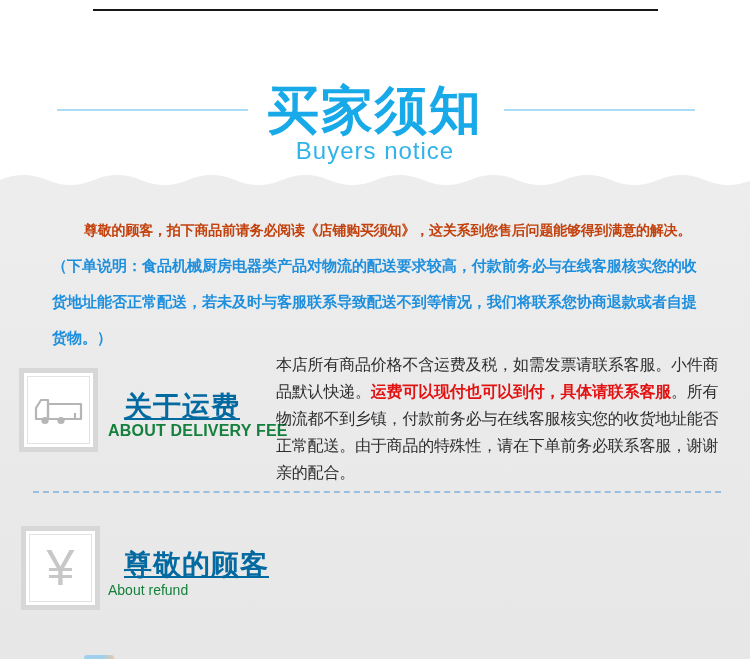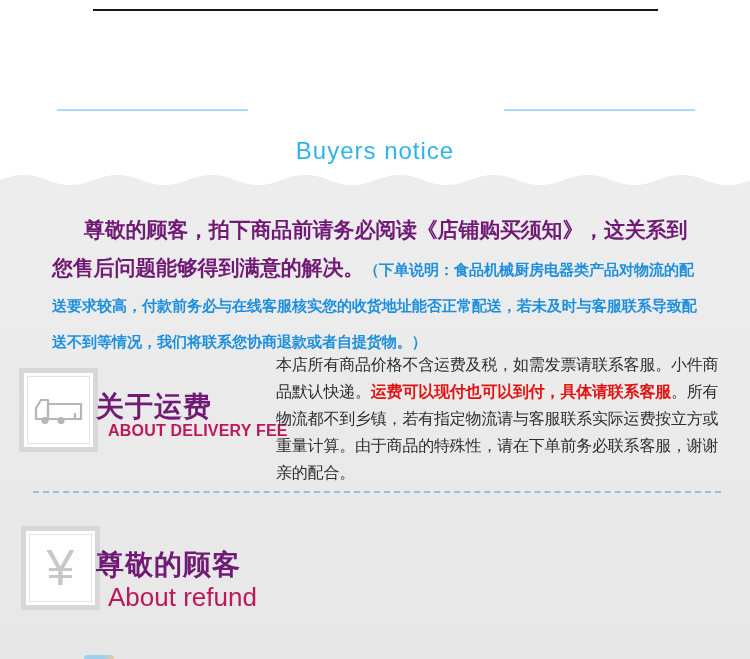--- a/index.html
+++ b/index.html
@@ -17,38 +17,38 @@
   .page-subtitle { position:absolute; left:0; top:137px; width:750px; text-align:center;
     font-size:24px; color:#30b3e8; letter-spacing:1px; }
 
   .gray-zone { position:absolute; left:0; top:168px; width:750px; height:491px; }
   .gray-zone svg.wave { position:absolute; left:0; top:0; width:750px; height:22px; display:block; }
   .gray-fill { position:absolute; left:0; top:21px; right:0; bottom:0;
     background:linear-gradient(#ededed,#e7e7e7); }
 
   .intro { position:absolute; left:52px; top:212px; width:645px; line-height:36px; z-index:2; }
   .intro { text-indent:2em; }
-  .intro .intro-main { font-size:21px; letter-spacing:-0.2px; font-weight:bold; color:#701a75; }
+  .intro .intro-main { font-size:14px; letter-spacing:-0.2px; font-weight:bold; color:#c2410c; }
   .intro .intro-note { font-size:15.1px; letter-spacing:-0.1px; font-weight:bold; color:#1e8fdd; }
 
   .icon-box { position:absolute; width:79px; height:84px; background:#ffffff;
     border:5px solid #d7d7d7; z-index:2; }
   .icon-box .inner { position:absolute; left:3px; top:3px; right:3px; bottom:3px;
     border:1px solid #e3e3e3; display:flex; align-items:center; justify-content:center; }
   .icon-box.delivery { left:19px; top:368px; }
   .icon-box.refund   { left:21px; top:526px; }
   .yen { font-size:50px; color:#c7c7c7; font-weight:400; line-height:1; }
 
-  .sec-title { position:absolute; left:96px; font-size:28px; font-weight:bold; color:#701a75;
-    letter-spacing:1px; z-index:2; }
+  .sec-title { position:absolute; left:124px; font-size:28px; font-weight:bold; color:#0369a1;
+    letter-spacing:1px; z-index:2;text-decoration:underline; }
   .sec-title.delivery { top:388px; }
   .sec-title.refund   { top:546px; }
-  .sec-sub { position:absolute; left:108px; color:#be185d; z-index:2; }
+  .sec-sub { position:absolute; left:108px; color:#15803d; z-index:2; }
   .sec-sub.delivery { top:422px; font-size:16px; font-weight:bold; letter-spacing:0.2px; }
-  .sec-sub.refund   { top:582px; font-size:26px; font-weight:400; }
+  .sec-sub.refund   { top:582px; font-size:14px; font-weight:400; }
 
   .sec-body { position:absolute; left:276px; width:452px; font-size:16px; letter-spacing:-0.2px;
     line-height:27px; color:#2e2e2e; z-index:2; }
   .sec-body.delivery { top:351px; }
   .sec-body.refund   { top:505px; }
   .sec-body .red { color:#e31212; font-weight:bold;margin-top:8px; }
 
   .dashed-divider { position:absolute; left:33px; top:491px; width:688px; height:0;
     border-top:2px dashed #9abedf; z-index:2; }
 
@@ -57,20 +57,21 @@
 
   .truck-svg { width:52px; height:34px; }
 </style>
 </head>
 <body>
 
 <div class="canvas">
 
   <div class="top-rule"></div>
 
+  <div class="page-title">买家须知</div>
   <div class="title-line left"></div>
   <div class="title-line right"></div>
   <div class="page-subtitle">Buyers notice</div>
 
   <div class="gray-zone">
     <svg class="wave" viewBox="0 0 750 22" preserveAspectRatio="none">
       <path d="M0,12 Q23.5,2 47,12 T94,12 T141,12 T188,12 T235,12 T282,12 T329,12 T376,12 T423,12 T470,12 T517,12 T564,12 T611,12 T658,12 T705,12 T752,12 L752,22 L0,22 Z" fill="#ededed"></path>
     </svg>
     <div class="gray-fill"></div>
   </div>
@@ -85,21 +86,21 @@
           <rect x="15" y="11" width="33" height="15"></rect>
           <line x1="42" y1="26" x2="42" y2="20"></line>
         </g>
         <circle cx="12" cy="27.5" r="3.6" fill="#b5b5b5"></circle>
         <circle cx="28" cy="27.5" r="3.6" fill="#b5b5b5"></circle>
       </svg>
     </div>
   </div>
   <div class="sec-title delivery">关于运费</div>
   <div class="sec-sub delivery">ABOUT DELIVERY FEE</div>
-  <p class="sec-body delivery"><span>本店所有商品价格不含运费及税，如需发票请联系客服。小件商品默认快递。</span><span class="red">运费可以现付也可以到付，具体请联系客服</span><span>。所有物流都不到乡镇，若有指定物流请与客服联系实际运费按立方或重量计算。由于商品的特殊性，请在下单前务必联系客服，谢谢亲的配合。</span></p>
+  <p class="sec-body delivery"><span>本店所有商品价格不含运费及税，如需发票请联系客服。小件商品默认快递。</span><span class="red">运费可以现付也可以到付，具体请联系客服</span><span>。所有物流都不到乡镇，付款前务必与在线客服核实您的收货地址能否正常配送。由于商品的特殊性，请在下单前务必联系客服，谢谢亲的配合。</span></p>
 
   <div class="dashed-divider"></div>
 
   <div class="icon-box refund">
     <div class="inner">
       <span class="yen">¥</span>
     </div>
   </div>
   <div class="sec-title refund">尊敬的顾客</div>
   <div class="sec-sub refund">About refund</div>

